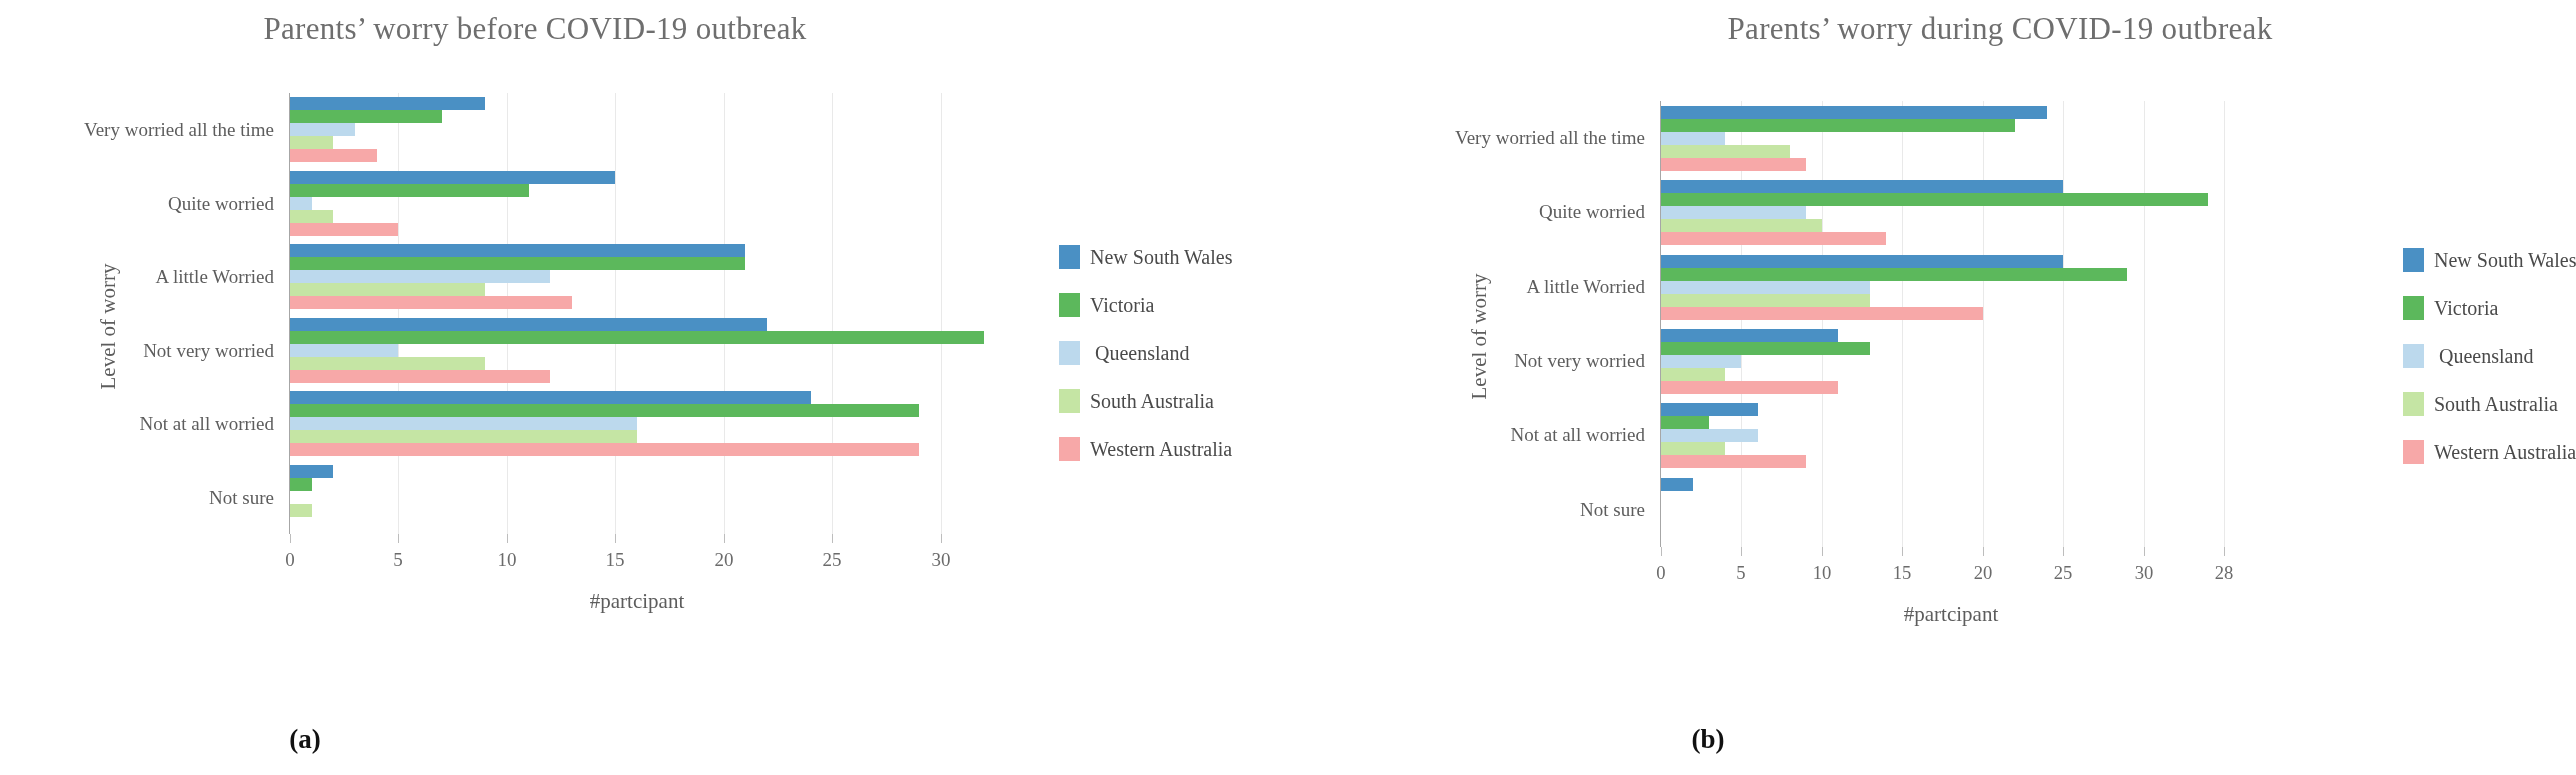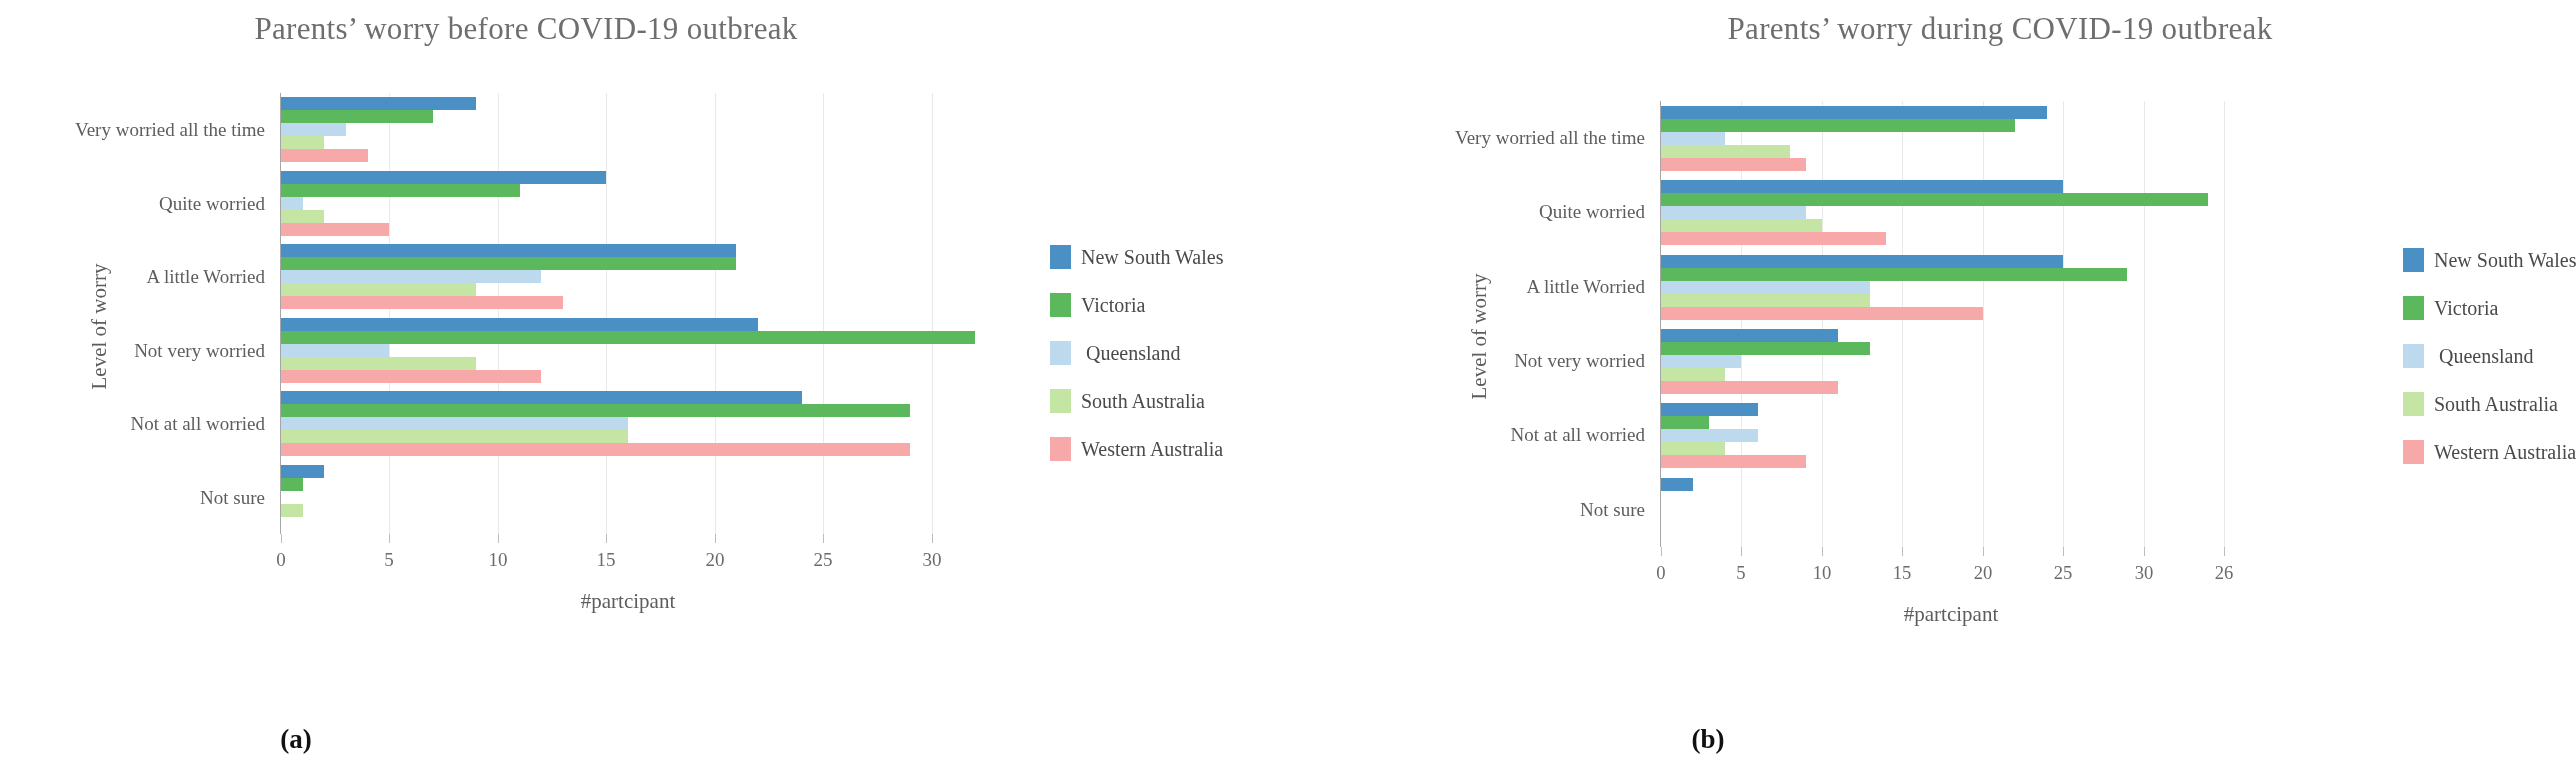--- a/index.html
+++ b/index.html
@@ -11,21 +11,21 @@
     overflow: hidden;
   }
   .page {
     position: relative;
     width: 2576px; height: 775px;
     background: #ffffff;
   }
 
   
   .panel { position: absolute; top: 0; height: 775px; }
-  .panel-a { left: 0;    width: 1288px; }
+  .panel-a { left: 9px;    width: 1288px; }
   .panel-b { left: 1288px; width: 1288px; }
 
   .chart-title {
     position: absolute;
     top: 11.2px;
     width: 100%;
     text-align: center;
     font-family: "Liberation Serif", serif;
     font-size: 31px;
     color: #6e6e6e;
@@ -269,21 +269,21 @@
         <div class="tick" style="left: 322px; top: 446px;"></div>
         <div class="ticklabel" style="left: 322px; top: 461px;">20</div>
         <div class="gridline" style="left: 402px;"></div>
         <div class="tick" style="left: 402px; top: 446px;"></div>
         <div class="ticklabel" style="left: 402px; top: 461px;">25</div>
         <div class="gridline" style="left: 483px;"></div>
         <div class="tick" style="left: 483px; top: 446px;"></div>
         <div class="ticklabel" style="left: 483px; top: 461px;">30</div>
         <div class="gridline" style="left: 563px;"></div>
         <div class="tick" style="left: 563px; top: 446px;"></div>
-        <div class="ticklabel" style="left: 563px; top: 461px;">26</div>
+        <div class="ticklabel" style="left: 563px; top: 461px;">28</div>
         <div class="catrow" style="top: 0px; height: 74px;">
           <div class="bar nsw" title="New South Wales: 24" style="top: 4.6px; height: 13px; width: 386px; background: rgb(74, 144, 196);"></div>
           <div class="bar vic" title="Victoria: 22" style="top: 17.6px; height: 13px; width: 354px; background: rgb(92, 184, 92);"></div>
           <div class="bar qld" title="Queensland: 4" style="top: 31px; height: 13px; width: 64px; background: rgb(188, 217, 237);"></div>
           <div class="bar sa" title="South Australia: 8" style="top: 44px; height: 13px; width: 129px; background: rgb(197, 229, 164);"></div>
           <div class="bar wa" title="Western Australia: 9" style="top: 57px; height: 13px; width: 145px; background: rgb(247, 168, 168);"></div>
           <div class="catlabel" style="top: 37px;">Very worried all the time</div>
         </div>
         <div class="catrow" style="top: 74px; height: 74px;">
           <div class="bar nsw" title="New South Wales: 25" style="top: 4.6px; height: 13px; width: 402px; background: rgb(74, 144, 196);"></div>

